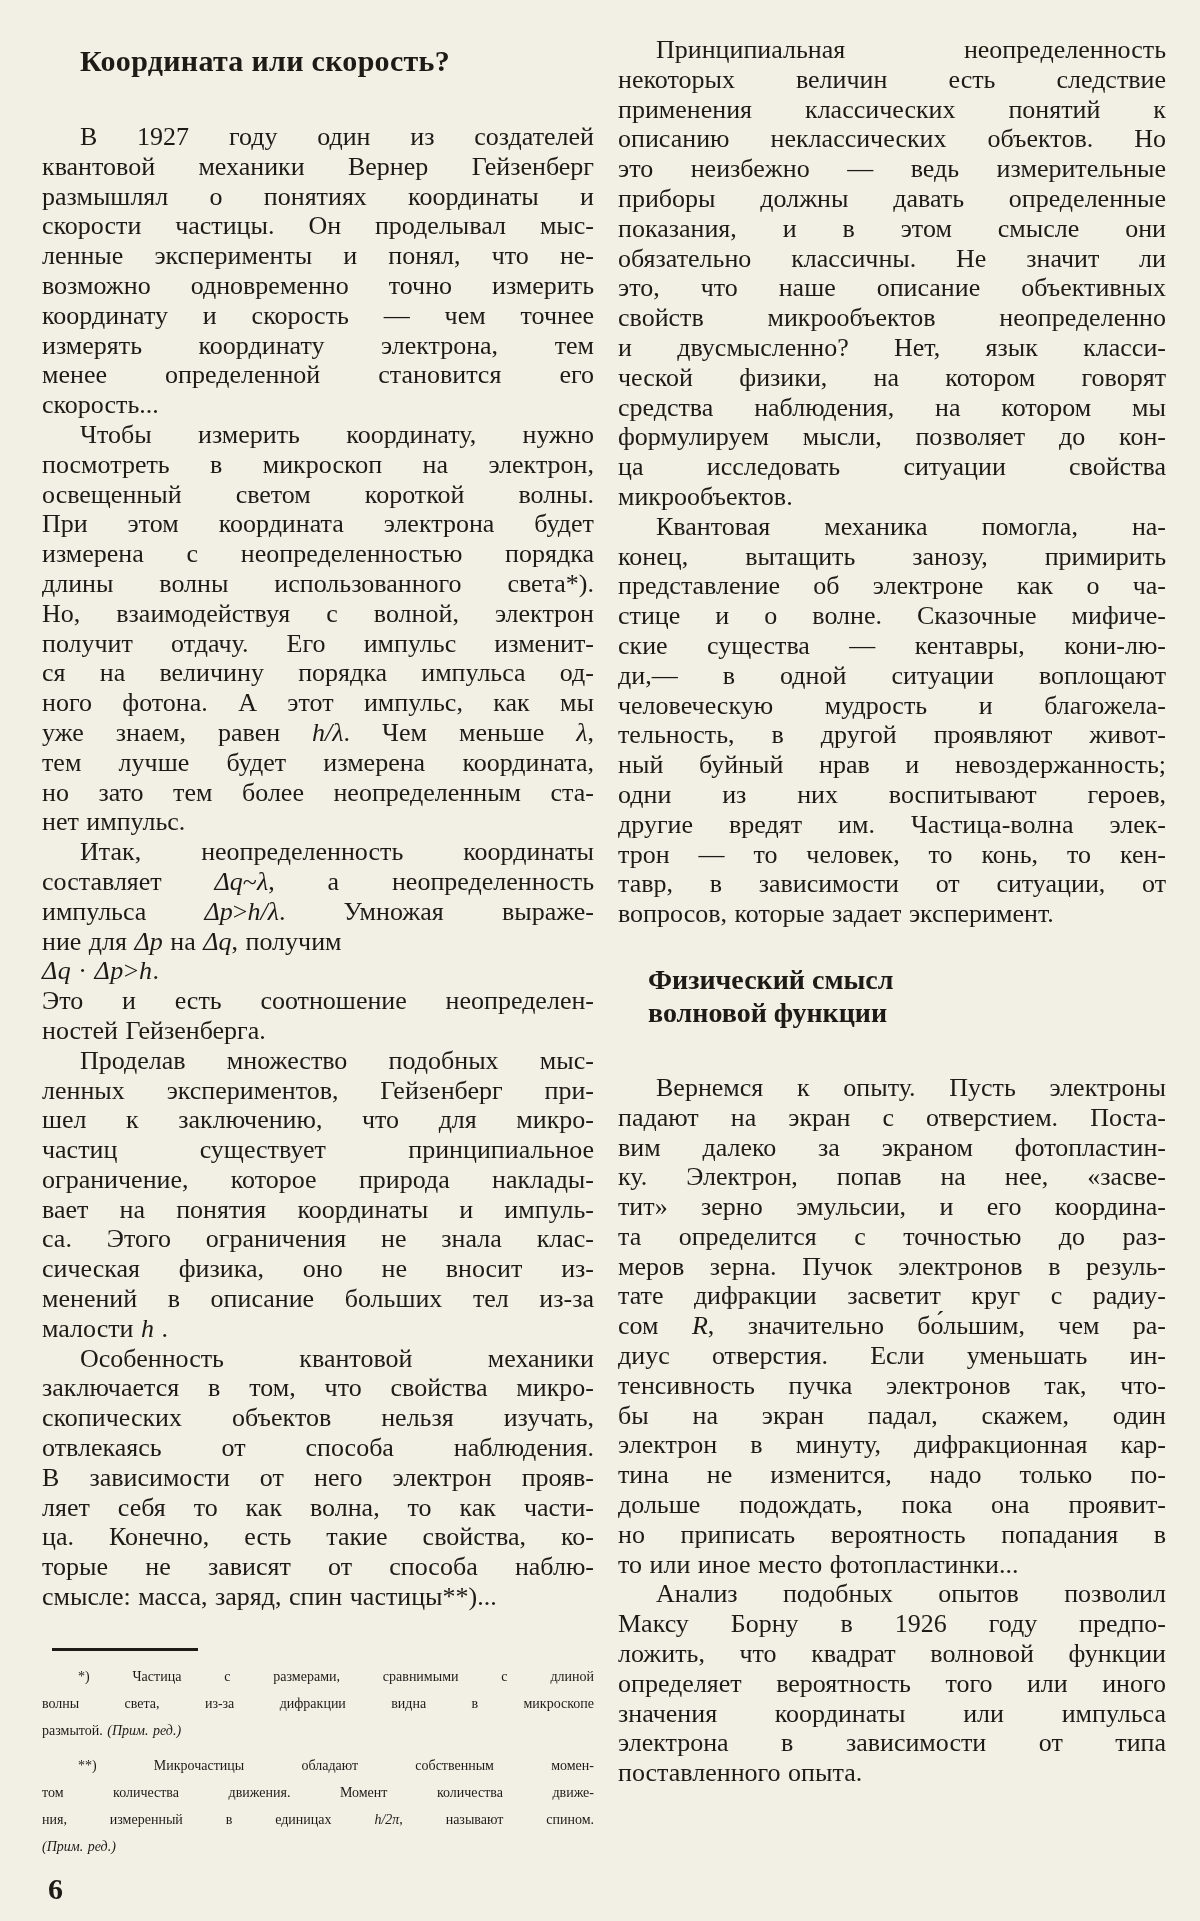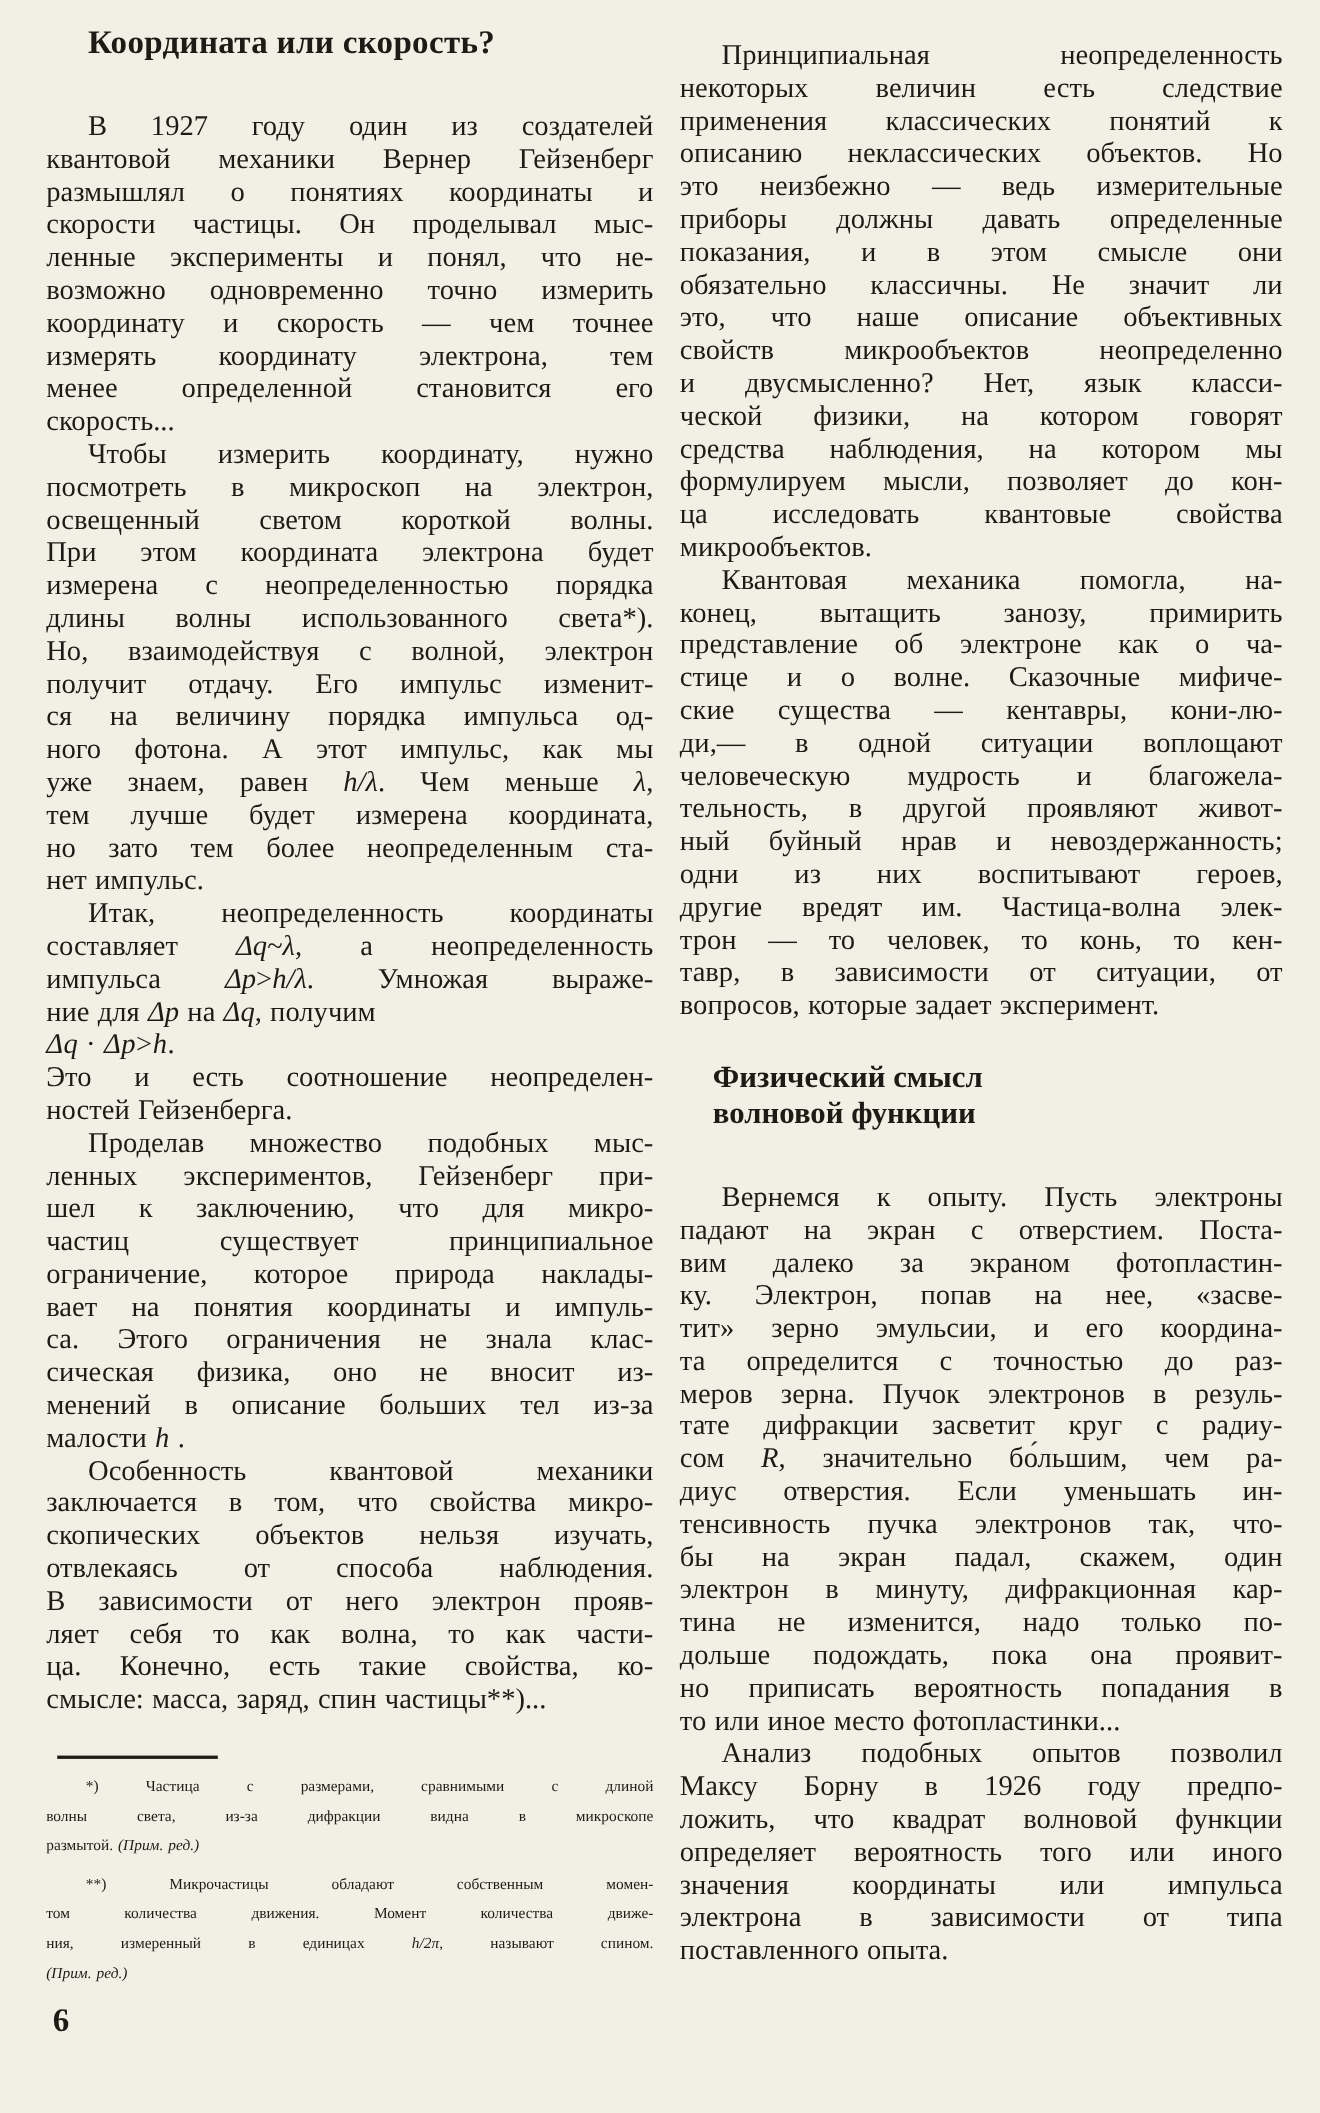--- a/index.html
+++ b/index.html
@@ -9,21 +9,21 @@
     font-family: "Liberation Serif", "DejaVu Serif", serif;
   }
   .page {
     position: relative;
     width: 1200px; height: 1921px;
     background: #f2efe5;
     color: #1e1b16;
     overflow: hidden;
   }
   .col { position: absolute; }
-  .col-left  { left: 42px;  top: 22px; width: 552px; }
+  .col-left  { left: 42px;  top: 44px; width: 552px; }
   .col-right { left: 618px; top: 35px; width: 548px; }
 
   h1.heading {
     font-size: 30px; line-height: 34px; font-weight: bold;
     margin: 0 0 44px 0; text-indent: 38px; letter-spacing: 0.3px;
   }
   h2.subheading {
     font-size: 28px; line-height: 33px; font-weight: bold;
     margin: 34px 0 44px 0; padding-left: 30px;
   }
@@ -125,20 +125,21 @@
           <div class="line last">малости <i>h</i> .</div>
         </div>
         <div class="para">
           <div class="line first">Особенность квантовой механики</div>
           <div class="line">заключается в том, что свойства микро-</div>
           <div class="line">скопических объектов нельзя изучать,</div>
           <div class="line">отвлекаясь от способа наблюдения.</div>
           <div class="line">В зависимости от него электрон прояв-</div>
           <div class="line">ляет себя то как волна, то как части-</div>
           <div class="line">ца. Конечно, есть такие свойства, ко-</div>
+          <div class="line">торые не зависят от способа наблю-</div>
           <div class="line last">смысле: масса, заряд, спин частицы**)...</div>
         </div>
       </div>
 
     <div class="fnrule"></div>
 
     <div class="footnotes">
         <div class="para">
           <div class="line first">*) Частица с размерами, сравнимыми с длиной</div>
           <div class="line">волны света, из-за дифракции видна в микроскопе</div>
@@ -165,21 +166,21 @@
           <div class="line">это неизбежно — ведь измерительные</div>
           <div class="line">приборы должны давать определенные</div>
           <div class="line">показания, и в этом смысле они</div>
           <div class="line">обязательно классичны. Не значит ли</div>
           <div class="line">это, что наше описание объективных</div>
           <div class="line">свойств микрообъектов неопределенно</div>
           <div class="line">и двусмысленно? Нет, язык класси-</div>
           <div class="line">ческой физики, на котором говорят</div>
           <div class="line">средства наблюдения, на котором мы</div>
           <div class="line">формулируем мысли, позволяет до кон-</div>
-          <div class="line">ца исследовать квантовые свойства</div>
+          <div class="line">ца исследовать ситуации свойства</div>
           <div class="line last">микрообъектов.</div>
         </div>
         <div class="para">
           <div class="line first">Квантовая механика помогла, на-</div>
           <div class="line">конец, вытащить занозу, примирить</div>
           <div class="line">представление об электроне как о ча-</div>
           <div class="line">стице и о волне. Сказочные мифиче-</div>
           <div class="line">ские существа — кентавры, кони-лю-</div>
           <div class="line">ди,— в одной ситуации воплощают</div>
           <div class="line">человеческую мудрость и благожела-</div>

